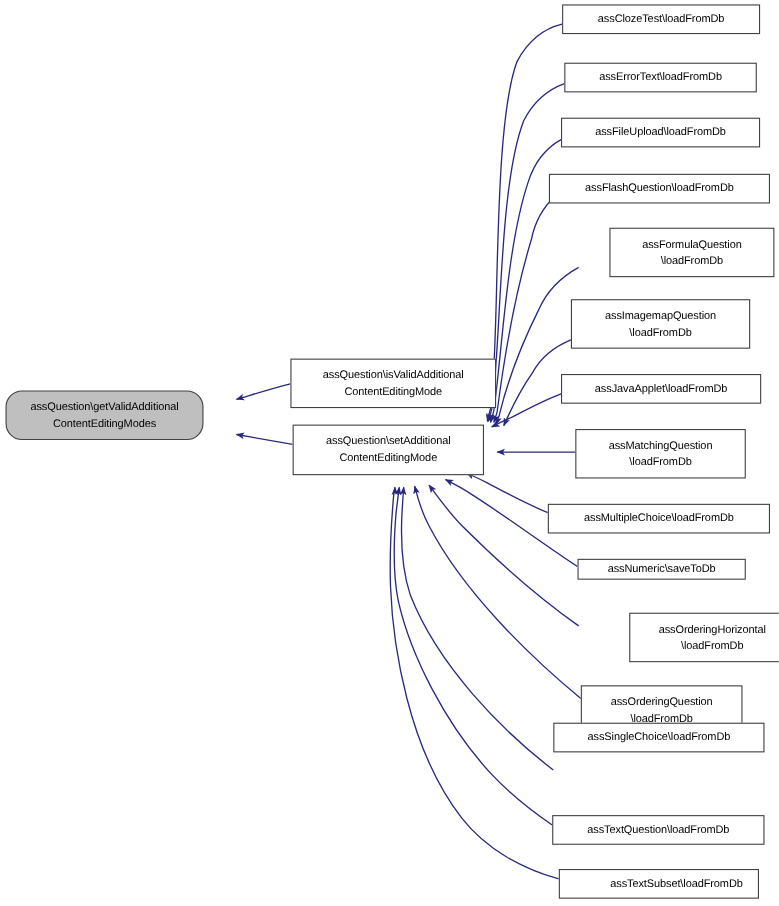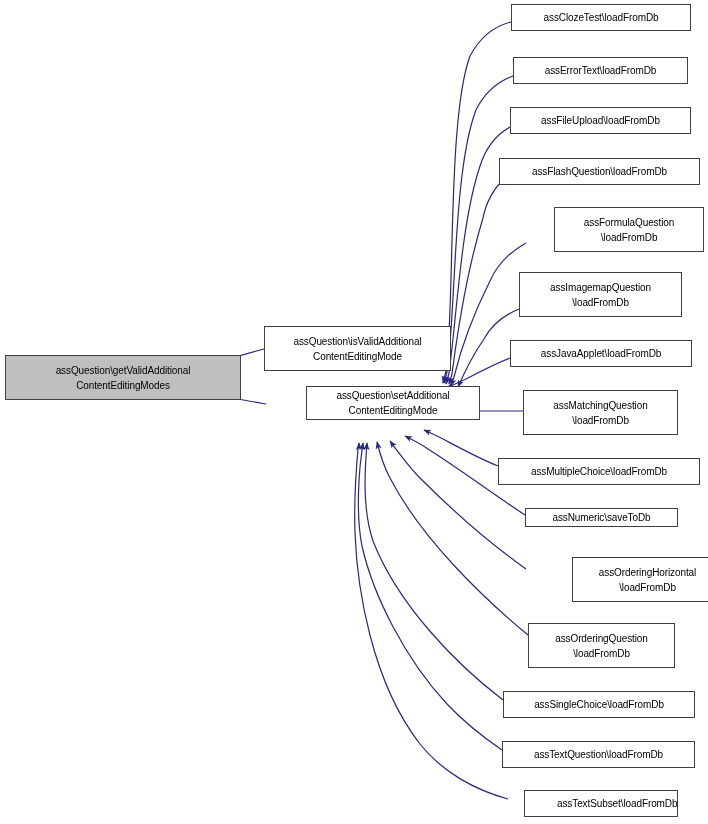--- a/index.html
+++ b/index.html
@@ -79,41 +79,41 @@
         <path d="M 525,515 C 496,496 461,470 428,449 C 421,444 413,440 405,436" marker-end="url(#arrow)"></path>
         <path d="M 526,569 C 492,545 454,512 420,478 C 409,467 399,453 390,441" marker-end="url(#arrow)"></path>
         <path d="M 528,635 C 482,597 421,538 390,478 C 384,467 380,454 377,442" marker-end="url(#arrow)"></path>
         <path d="M 503,700 C 456,664 398,605 373,541 C 367,523 365,501 365,483 C 365,470 366,456 367,443" marker-end="url(#arrow)"></path>
         <path d="M 502,750 C 483,737 463,721 447,704 C 405,659 373,595 362,546 C 357,521 358,491 360,467 C 361,458 362,450 363,443" marker-end="url(#arrow)"></path>
         <path d="M 508,799 C 475,790 442,772 420,744 C 371,681 357,586 355,533 C 354,502 356,471 358,449 C 358,447 359,445 359,443" marker-end="url(#arrow)"></path>
       </g>
   </svg>
 
   <div id="node-layer">
-      <div class="node highlight" style="left: 5px; top: 355px; width: 236px; height: 45px;"><span class="node-label">assQuestion\getValidAdditional
+      <div class="node highlight" style="left: 5px; top: 355px; width: 180px; height: 45px; border-radius: 15px;"><span class="node-label">assQuestion\getValidAdditional
 ContentEditingModes</span></div>
       <div class="node" style="left: 264px; top: 326px; width: 187px; height: 45px;"><span class="node-label">assQuestion\isValidAdditional
 ContentEditingMode</span></div>
-      <div class="node" style="left: 266px; top: 386px; width: 174px; height: 34px; margin-left: 40px;"><span class="node-label">assQuestion\setAdditional
+      <div class="node" style="left: 266px; top: 386px; width: 174px; height: 46px;"><span class="node-label">assQuestion\setAdditional
 ContentEditingMode</span></div>
       <div class="node" style="left: 511px; top: 4px; width: 180px; height: 27px;"><span class="node-label">assClozeTest\loadFromDb</span></div>
       <div class="node" style="left: 513px; top: 57px; width: 175px; height: 27px;"><span class="node-label">assErrorText\loadFromDb</span></div>
       <div class="node" style="left: 510px; top: 107px; width: 181px; height: 27px;"><span class="node-label">assFileUpload\loadFromDb</span></div>
       <div class="node" style="left: 499px; top: 158px; width: 201px; height: 27px;"><span class="node-label">assFlashQuestion\loadFromDb</span></div>
       <div class="node" style="left: 526px; top: 207px; width: 150px; height: 45px; margin-left: 28px;"><span class="node-label">assFormulaQuestion
 \loadFromDb</span></div>
       <div class="node" style="left: 519px; top: 272px; width: 163px; height: 45px;"><span class="node-label">assImagemapQuestion
 \loadFromDb</span></div>
       <div class="node" style="left: 510px; top: 340px; width: 182px; height: 27px;"><span class="node-label">assJavaApplet\loadFromDb</span></div>
       <div class="node" style="left: 523px; top: 390px; width: 155px; height: 45px;"><span class="node-label">assMatchingQuestion
 \loadFromDb</span></div>
       <div class="node" style="left: 498px; top: 458px; width: 202px; height: 27px;"><span class="node-label">assMultipleChoice\loadFromDb</span></div>
       <div class="node" style="left: 525px; top: 508px; width: 153px; height: 19px;"><span class="node-label">assNumeric\saveToDb</span></div>
       <div class="node" style="left: 526px; top: 557px; width: 151px; height: 45px; margin-left: 46px;"><span class="node-label">assOrderingHorizontal
 \loadFromDb</span></div>
       <div class="node" style="left: 528px; top: 623px; width: 147px; height: 45px;"><span class="node-label">assOrderingQuestion
 \loadFromDb</span></div>
-      <div class="node" style="left: 503px; top: 691px; width: 192px; height: 27px;"><span class="node-label">assSingleChoice\loadFromDb</span></div>
+      <div class="node" style="left: 503px; top: 657px; width: 192px; height: 27px;"><span class="node-label">assSingleChoice\loadFromDb</span></div>
       <div class="node" style="left: 502px; top: 741px; width: 193px; height: 27px;"><span class="node-label">assTextQuestion\loadFromDb</span></div>
-      <div class="node" style="left: 524px; top: 790px; width: 154px; height: 27px; padding-left: 32px;"><span class="node-label">assTextSubset\loadFromDb</span></div>
+      <div class="node" style="left: 508px; top: 790px; width: 182px; height: 27px; padding-left: 32px;"><span class="node-label">assTextSubset\loadFromDb</span></div>
     </div>
 
 </div>
 
 </body></html>

